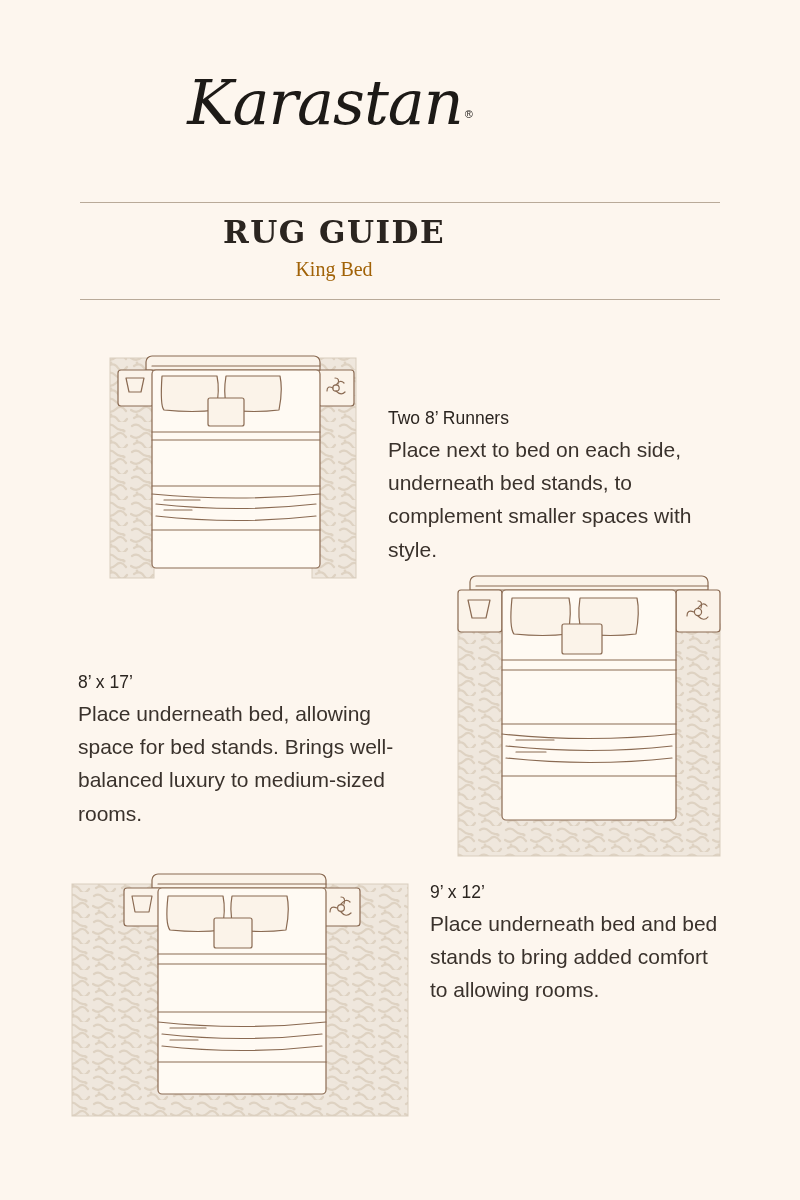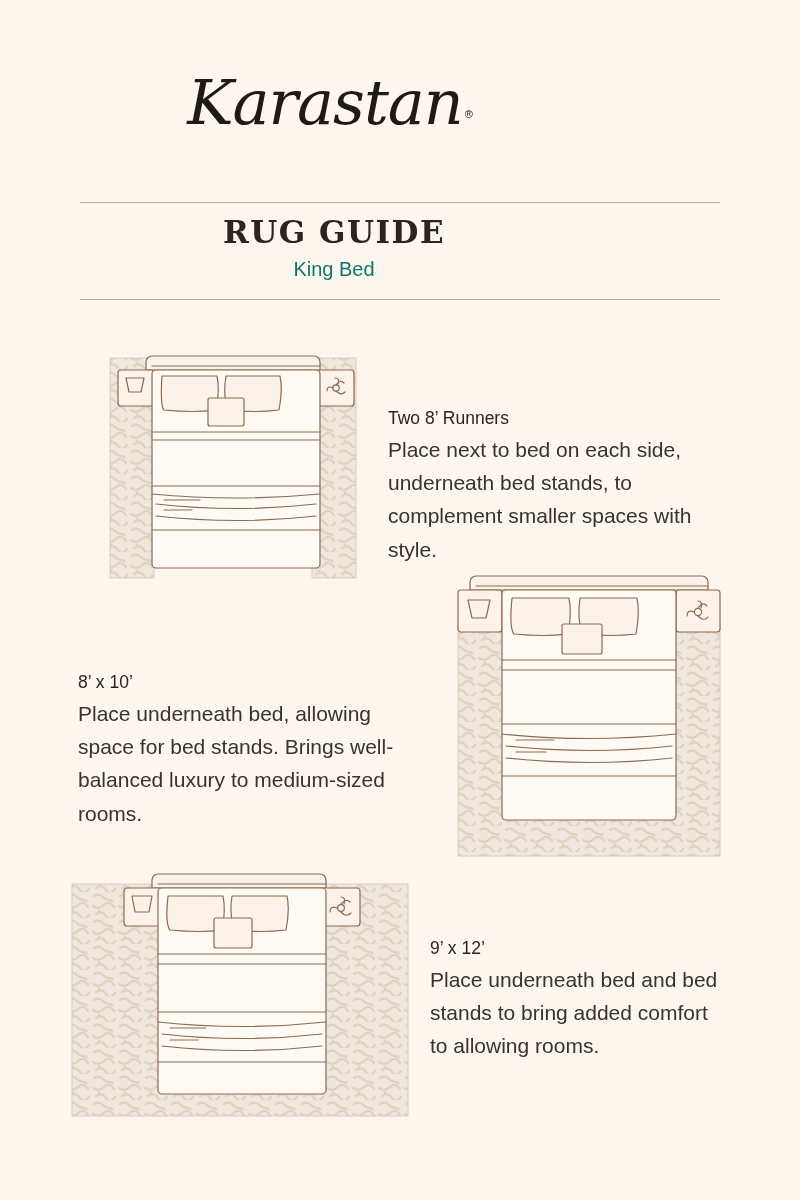--- a/index.html
+++ b/index.html
@@ -69,23 +69,23 @@
   }
   .main-title {
     font-family: "DejaVu Serif", serif;
     font-size: 31px;
     letter-spacing: 1.5px;
     color: #2b2520;
     margin: 0;
     font-weight: 700;
   }
   .sub-title {
-    font-family: Liberation Sans, sans-serif;
+    font-family: Liberation Serif, serif;
     font-size: 20px;
-    color: #0f766e;
+    color: #a16207;
     margin: 8px 0 0 0;
     font-weight: 400;
   }
 
   
   .caption { position: absolute; }
   .caption h3 {
     margin: 0 0 4px 0;
     font-size: 17.5px;
     font-weight: 400;
@@ -94,21 +94,21 @@
   }
   .caption p {
     margin: 0;
     font-size: 21px;
     line-height: 1.58;
     color: #3a322c;
     font-family: "Liberation Sans", sans-serif;
   }
   .cap-1 { top: 408px; left: 388px; width: 330px; }
   .cap-2 { top: 672px; left: 78px;  width: 330px; }
-  .cap-3 { top: 938px; left: 430px; width: 300px; }
+  .cap-3 { top: 882px; left: 430px; width: 300px; }
 
   
   .illus { position: absolute; }
   .illus-1 { top: 344px; left: 104px; }
   .illus-2 { top: 566px; left: 452px; }
   .illus-3 { top: 866px; left: 66px; }
 
   svg { display: block; }
 </style>
 </head>
@@ -214,21 +214,21 @@
         <path d="M50 168 q87 9 174 0"></path>
         <path d="M54 180 q85 9 166 0"></path>
         <path d="M54 192 q85 9 166 0"></path>
         <path d="M64 174 h38 M64 186 h30"></path>
         <path d="M50 210 h174"></path>
       </g>
     </svg>
   </div>
 
   <div class="caption cap-2">
-    <h3>8’ x 10’</h3>
+    <h3>8’ x 17’</h3>
     <p>Place underneath bed, allowing space for bed stands. Brings well-balanced luxury to medium-sized rooms.</p>
   </div>
 
   <div class="illus illus-3">
     <svg width="348" height="256" viewBox="0 0 348 256" xmlns="http://www.w3.org/2000/svg">
       <defs>
         <pattern id="rugtex3" width="26" height="26" patternUnits="userSpaceOnUse">
           <rect width="26" height="26" fill="#efe7dd"></rect>
           <path d="M2 4 q5 -3 9 1 t8 3 M1 14 q6 4 11 -1 t10 2 M4 22 q6 -4 10 2 t9 -1" stroke="#ded2c2" stroke-width="2.2" fill="none" stroke-linecap="round"></path>
           <circle cx="20" cy="9" r="1.6" fill="#ded2c2"></circle>

